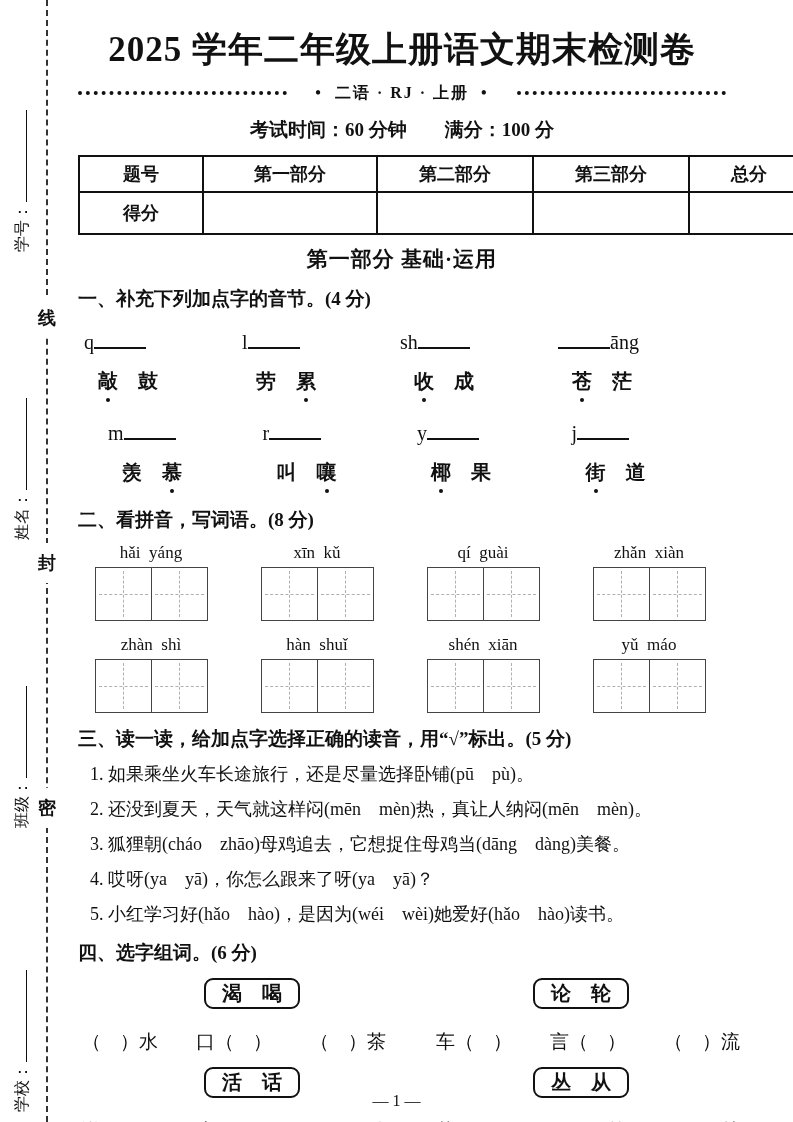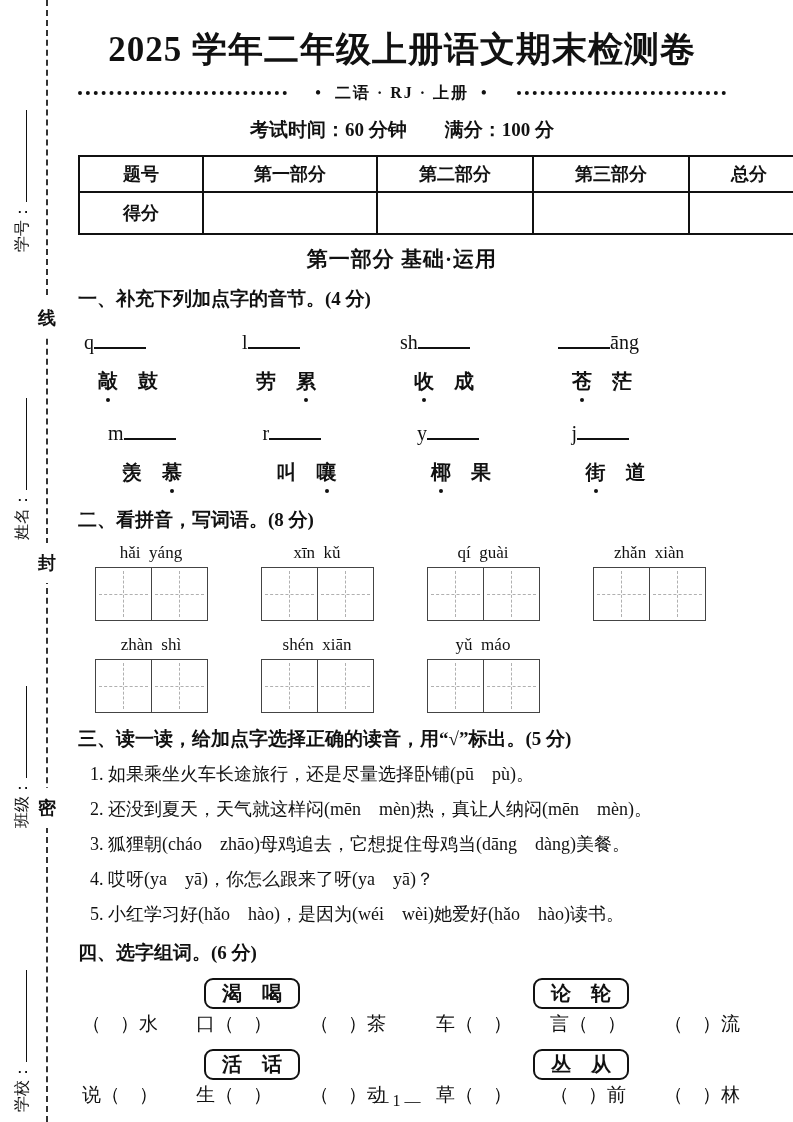--- a/index.html
+++ b/index.html
@@ -50,21 +50,21 @@
   .cell::before { content:''; position:absolute; left:3px; right:3px; top:50%; border-top:1px dashed #b0b0b0; }
   .cell::after  { content:''; position:absolute; top:3px; bottom:3px; left:50%; border-left:1px dashed #b0b0b0; }
   
   .q3-line { font-size:18px; margin-top:9px; padding-left:12px; white-space:pre-wrap; line-height:1.45; }
   
   .q4-grid { display:grid; grid-template-columns:340px 290px; column-gap:14px; row-gap:12px;
              margin:12px 0 0 4px; }
   .q4-box-wrap { text-align:center; }
   .char-box { display:inline-block; border:2px solid #111; border-radius:9px; padding:0 16px;
               font-weight:bold; font-size:20px; white-space:pre; }
-  .q4-items { font-size:19px; margin-top:2px; white-space:pre; }
+  .q4-items { font-size:19px; margin-top:20px; white-space:pre; }
   .page-num { position:absolute; left:0; right:0; bottom:12px; text-align:center; font-size:16px; }
 </style>
 </head>
 <body>
 
 <div class="page">
 
   <div class="fold-line"></div>
   <div class="fold-char" style="top:298px">线</div>
   <div class="fold-char" style="top:543px">封</div>
@@ -203,20 +203,27 @@
     </div>
     <div class="q2-row" style="margin-top:14px">
       <div class="q2-item">
         <div class="pinyin">zhàn  shì</div>
         <div class="grid">
             <div class="cell"></div>
             <div class="cell"></div>
           </div>
       </div>
       <div class="q2-item">
+        <div class="pinyin">hàn  shuǐ</div>
+        <div class="grid">
+            <div class="cell"></div>
+            <div class="cell"></div>
+          </div>
+      </div>
+      <div class="q2-item">
         <div class="pinyin">shén  xiān</div>
         <div class="grid">
             <div class="cell"></div>
             <div class="cell"></div>
           </div>
       </div>
       <div class="q2-item">
         <div class="pinyin">yǔ  máo</div>
         <div class="grid">
             <div class="cell"></div>

